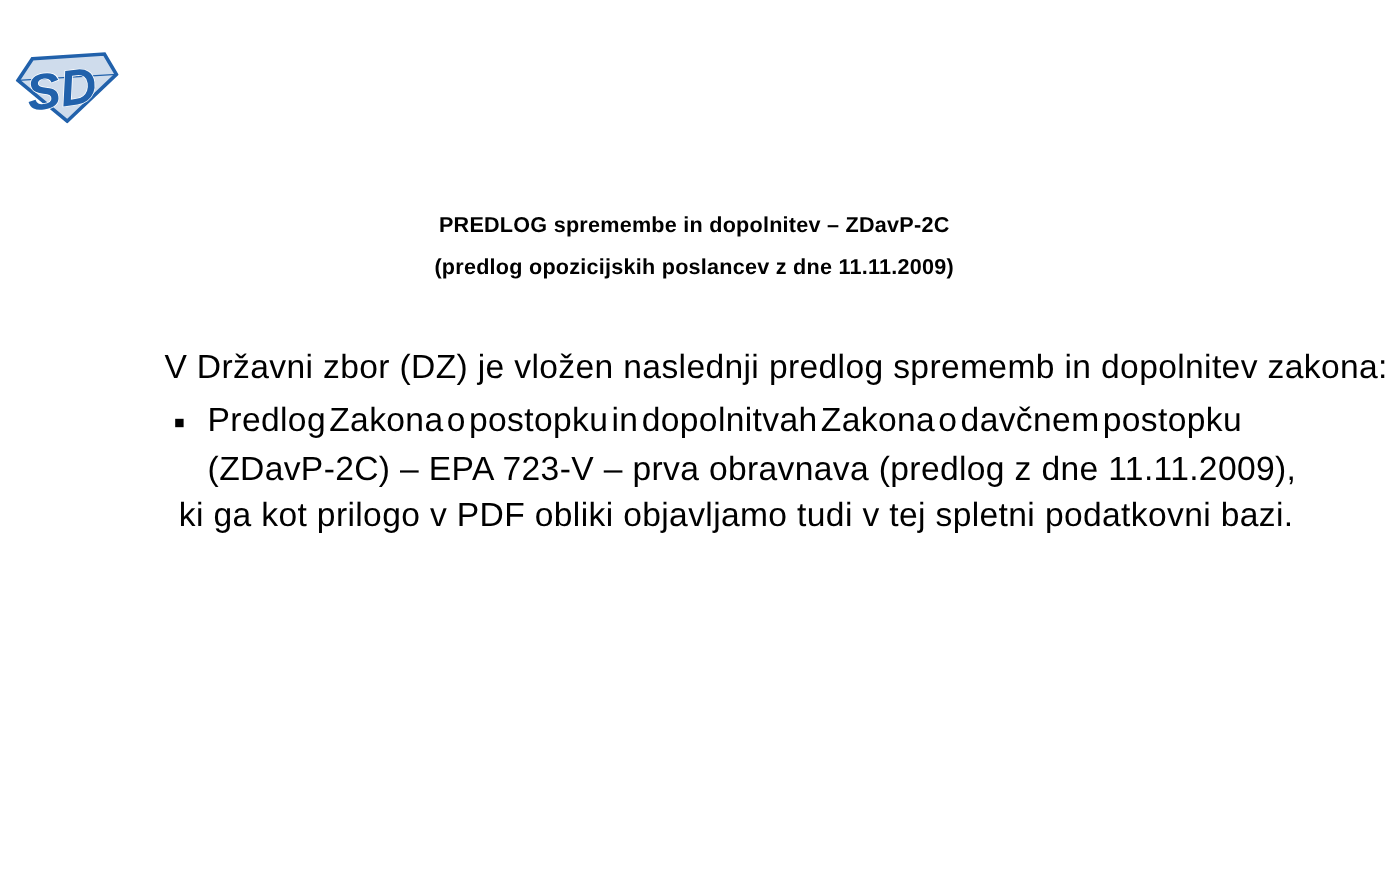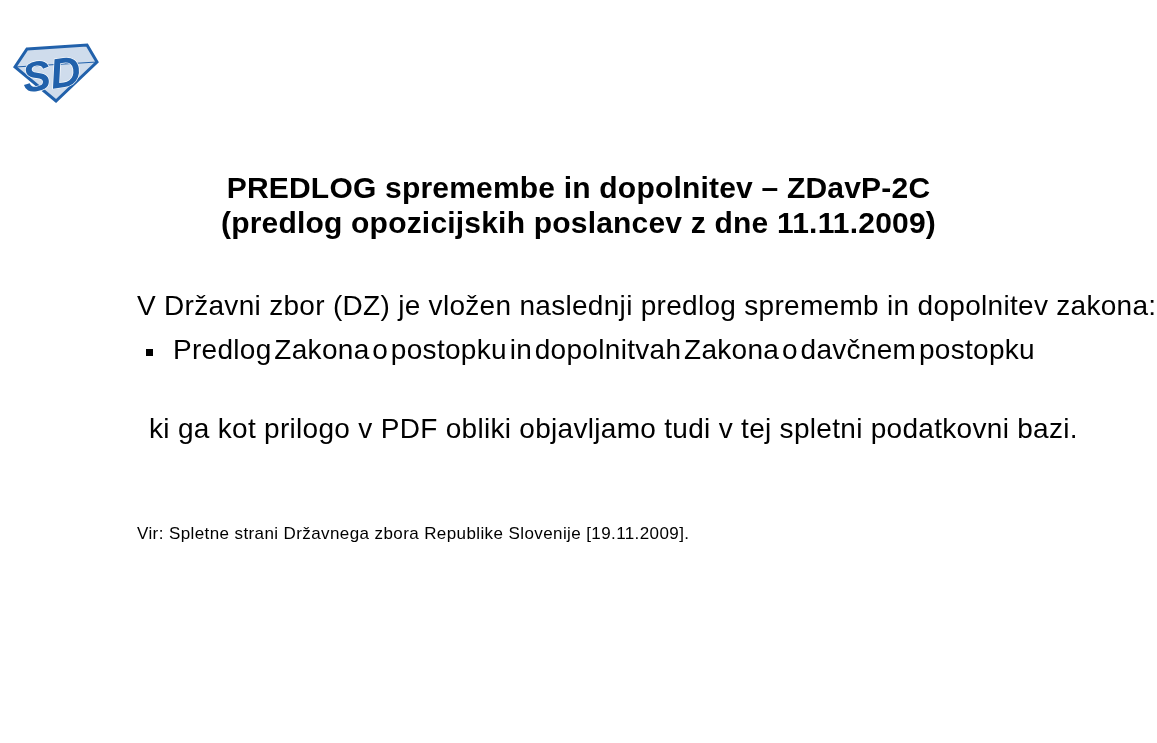--- a/index.html
+++ b/index.html
@@ -23,21 +23,21 @@
     width: 86px;
     height: 60px;
   }
   .title-block {
     position: absolute;
     left: 0;
     top: 170px;
     width: 1157px;
     text-align: center;
     font-weight: bold;
-    font-size: 30px;
+    font-size: 18px;
     line-height: 35px;
     letter-spacing: 0.2px;
   }
   .body-text {
     position: absolute;
     font-size: 28px;
     line-height: 22px;
     letter-spacing: 0.3px;
     white-space: nowrap;
   }
@@ -98,18 +98,18 @@
       <span>Zakona</span>
       <span>o</span>
       <span>postopku</span>
       <span>in</span>
       <span>dopolnitvah</span>
       <span>Zakona</span>
       <span>o</span>
       <span>davčnem</span>
       <span>postopku</span>
     </div>
+  <div class="body-text bullet-line2">(ZDavP-2C) – EPA 723-V – prva obravnava (predlog z dne 11.11.2009),</div>
 
   <div class="body-text closing-line">ki ga kot prilogo v PDF obliki objavljamo tudi v tej spletni podatkovni bazi.</div>
 
-  <div class="source-line">Vir: Spletne strani Državnega zbora Republike Slovenije [19.11.2009].</div>
 
 </div>
 
 </body></html>

